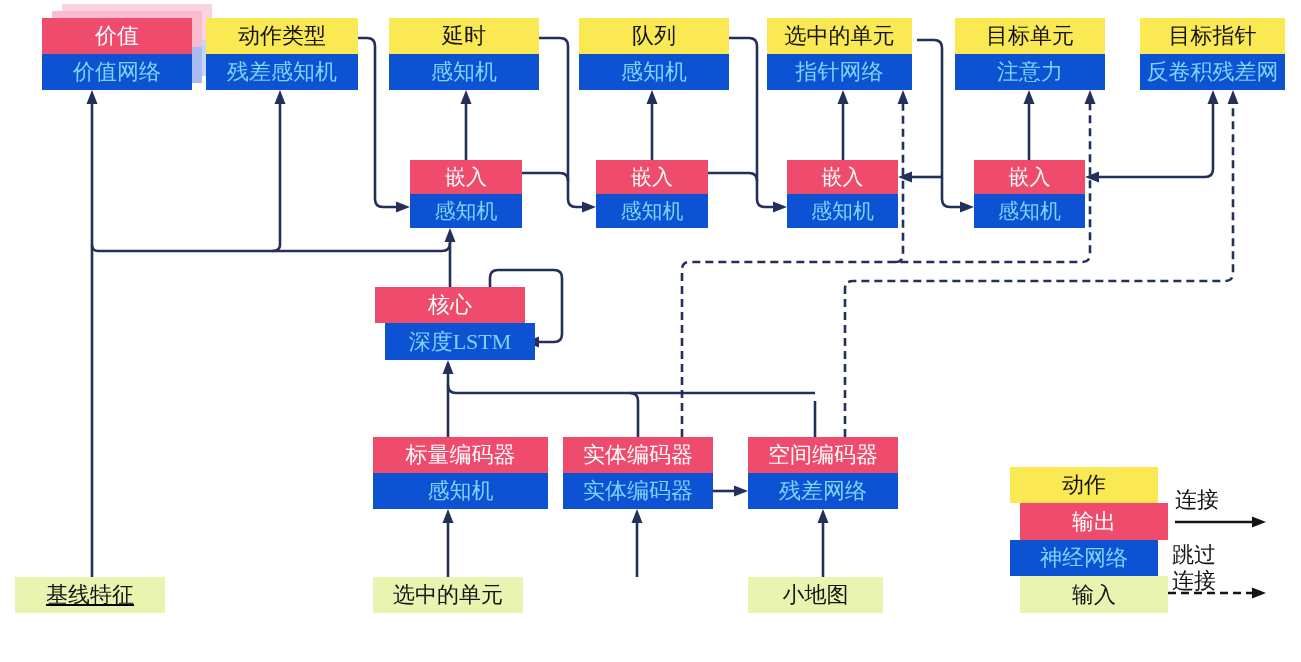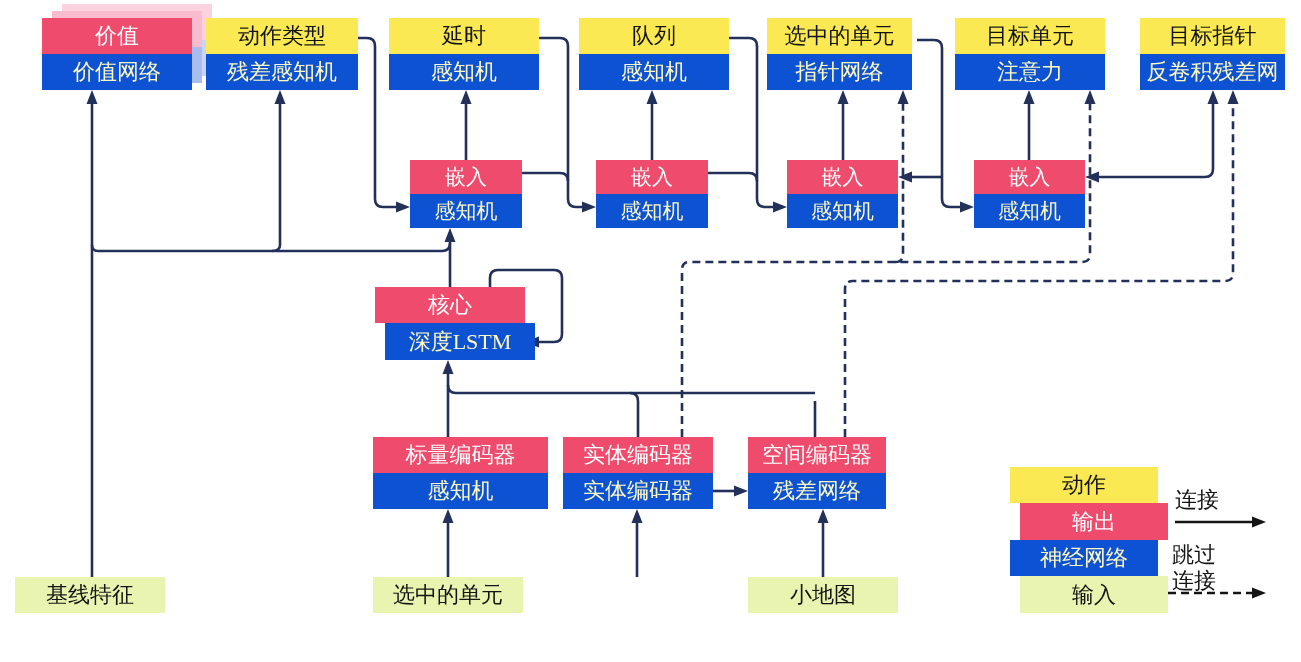--- a/index.html
+++ b/index.html
@@ -14,21 +14,21 @@
   svg.wires .legend-stroke{stroke:#141414;}
   svg.wires polygon.legend-fill{fill:#141414;}
 
   .node{position:absolute;text-align:center;}
   .row{width:100%;overflow:hidden;white-space:nowrap;}
   .row.h36{height:36px;line-height:36px;font-size:22px;}
   .row.h34{height:34px;line-height:34px;font-size:21px;}
   .row.h37{height:37px;line-height:37px;font-size:22px;margin-left:10px;}
   .act{background:var(--yellow);color:#141414;}
   .out{background:var(--red);color:#ffffff;}
-  .net{background:var(--blue);color:#fef9c3;}
+  .net{background:var(--blue);color:#7dd3fc;}
   .inp{background:var(--green);color:#141414;}
   .shadow{position:absolute;width:100%;height:100%;z-index:0;}
   .shadow.s1{left:10px;top:-7px;background:linear-gradient(to bottom,var(--pink1) 50%,var(--pblue1) 50%);}
   .shadow.s2{left:20px;top:-14px;background:linear-gradient(to bottom,var(--pink2) 50%,var(--pblue2) 50%);}
   .face{position:relative;z-index:1;}
 
   .legend-label{position:absolute;font-size:22px;color:#141414;text-align:left;white-space:nowrap;}
 </style>
 </head>
 <body>
@@ -161,32 +161,32 @@
   </div>
 
   <div class="node" style="left:373px;top:437px;width:175px;">
     <div class="row h36 out">标量编码器</div>
     <div class="row h36 net">感知机</div>
   </div>
   <div class="node" style="left:563px;top:437px;width:150px;">
     <div class="row h36 out">实体编码器</div>
     <div class="row h36 net">实体编码器</div>
   </div>
-  <div class="node" style="left:748px;top:437px;width:138px;border-radius:10px;">
+  <div class="node" style="left:748px;top:437px;width:150px;border-radius:10px;">
     <div class="row h36 out">空间编码器</div>
     <div class="row h36 net">残差网络</div>
   </div>
 
-  <div class="node" style="left:15px;top:577px;width:150px;">
+  <div class="node" style="left:15px;top:577px;width:150px;text-decoration:underline;">
     <div class="row h36 inp">基线特征</div>
   </div>
   <div class="node" style="left:373px;top:577px;width:150px;">
     <div class="row h36 inp">选中的单元</div>
   </div>
-  <div class="node" style="left:748px;top:577px;width:150px;">
+  <div class="node" style="left:748px;top:577px;width:135px;">
     <div class="row h36 inp">小地图</div>
   </div>
 
   <div class="node" style="left:1010px;top:467px;width:148px;">
     <div class="row h36 act">动作</div>
     <div class="row h37 out">输出</div>
     <div class="row h36 net">神经网络</div>
     <div class="row h37 inp">输入</div>
   </div>
 

